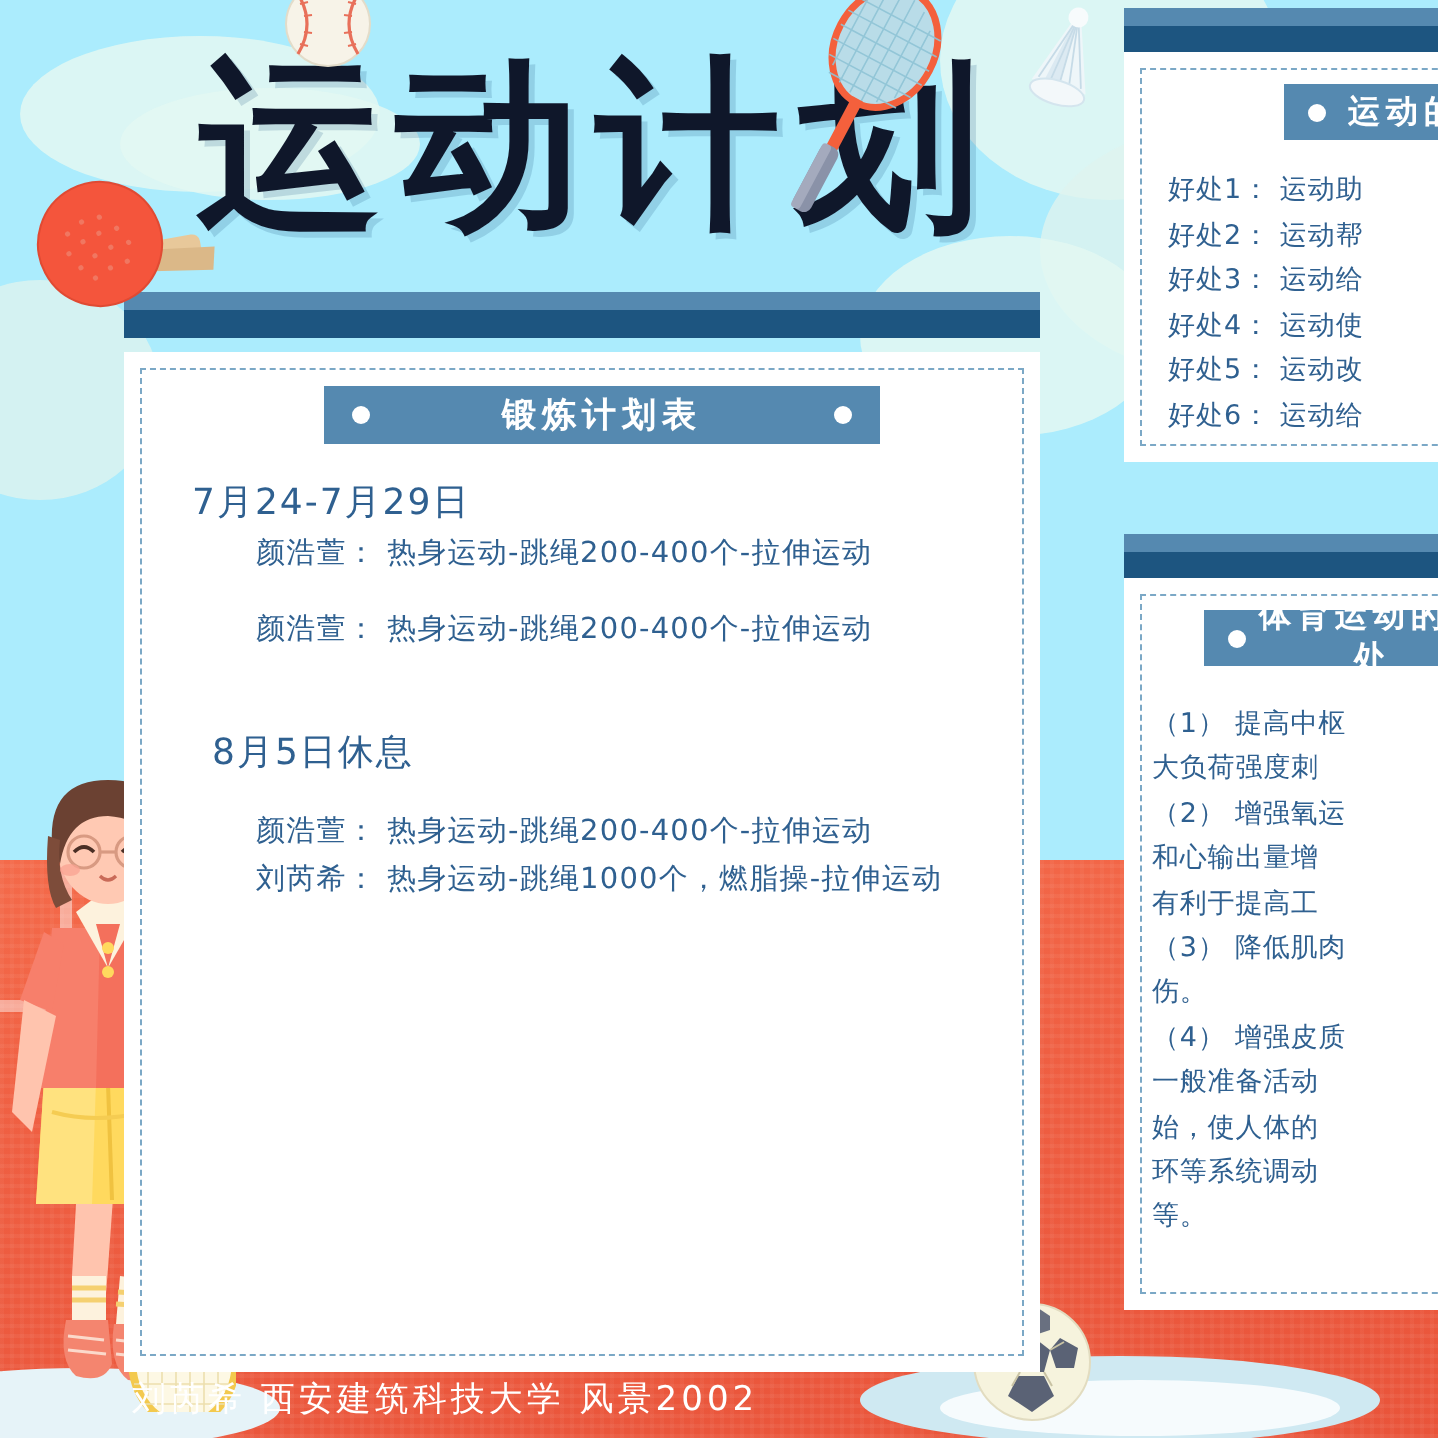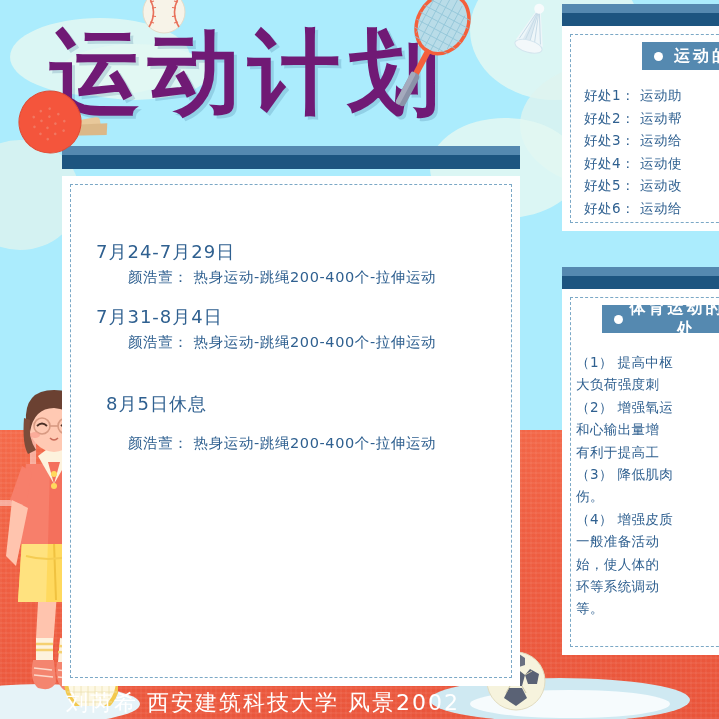--- a/index.html
+++ b/index.html
@@ -26,25 +26,26 @@
   .court-line-h{position:absolute;background:rgba(255,255,255,.45);}
   .court-wave{
     position:absolute;background:#eaf7fb;border-radius:50%;
   }
   .cloud{position:absolute;background:#e3f8f2;border-radius:50%;opacity:.85;}
   .cloud2{position:absolute;background:#dff4ef;border-radius:50%;opacity:.8;}
 
   
   .poster-title{
     position:absolute;left:48px;top:14px;width:500px;height:120px;
-    color:#701a75;
+    color:#0f172a;
     font-size:92px;line-height:118px;font-weight:bold;letter-spacing:8px;
     font-family:"DejaVu Sans","Liberation Sans",sans-serif;
     white-space:nowrap;
     text-shadow:3px 3px 0 rgba(29,85,128,.18);
+    text-align:center;
   }
 
   
   .bar{position:absolute;}
   .bar .bar-top{background:#5589b0;height:9px;}
   .bar .bar-bot{background:#1d5580;height:14px;}
 
   
   .card{position:absolute;background:#ffffff;box-sizing:border-box;}
   .card-inner{
@@ -95,21 +96,21 @@
   #sports-head{left:40px;top:16px;width:160px;height:28px;padding:0 12px;font-size:16px;}
   .sports-body{
     position:absolute;left:14px;top:62px;right:2px;
     color:#2f6090;font-size:13.5px;line-height:22.4px;letter-spacing:.4px;
     font-family:"DejaVu Sans","Liberation Sans",sans-serif;white-space:nowrap;
   }
 
   
   .footer{
     position:absolute;left:66px;top:688px;color:#ffffff;
-    font-size:22px;letter-spacing:2px;white-space:nowrap;
+    font-size:17px;letter-spacing:2px;white-space:nowrap;
     font-family:"DejaVu Sans","Liberation Sans",sans-serif;
   }
 
   
   .deco{position:absolute;}
   
   #paddle{left:18px;top:82px;width:92px;height:90px;}
   
   #baseball{left:142px;top:-10px;width:44px;height:44px;}
   
@@ -326,35 +327,40 @@
         <line x1="70" y1="284" x2="122" y2="284"></line>
       <line x1="70" y1="294" x2="122" y2="294"></line>
         <line x1="71" y1="304" x2="121" y2="304"></line>
       <line x1="76" y1="314" x2="116" y2="314"></line>
     </g>
   </svg>
 
   <div class="card" id="main-card">
     <div class="card-inner"></div>
 
+    <div class="card-head" id="main-head">
+      <span class="dot"></span>
+      <span class="head-title">锻炼计划表</span>
+      <span class="dot"></span>
+    </div>
 
     <div class="sched" id="schedule-list">
         <div class="sched-block">
           <div class="sched-date">7月24-7月29日</div>
           <div class="sched-row">颜浩萱： 热身运动-跳绳200-400个-拉伸运动</div>
         </div>
         <div class="sched-block">
-          <div class="sched-date">7月31-8月4日</div>
           <div class="sched-row">颜浩萱： 热身运动-跳绳200-400个-拉伸运动</div>
         </div>
         <div class="sched-block">
           <div class="sched-date indent">8月5日休息</div>
         </div>
         <div class="sched-block">
           <div class="sched-row">颜浩萱： 热身运动-跳绳200-400个-拉伸运动</div>
+          <div class="sched-row">刘芮希： 热身运动-跳绳1000个，燃脂操-拉伸运动</div>
         </div>
       </div>
   </div>
 
   <div class="bar" id="bar-benefits">
     <div class="bar-top"></div>
     <div class="bar-bot"></div>
   </div>
   <div class="card" id="card-benefits">
     <div class="card-inner"></div>

